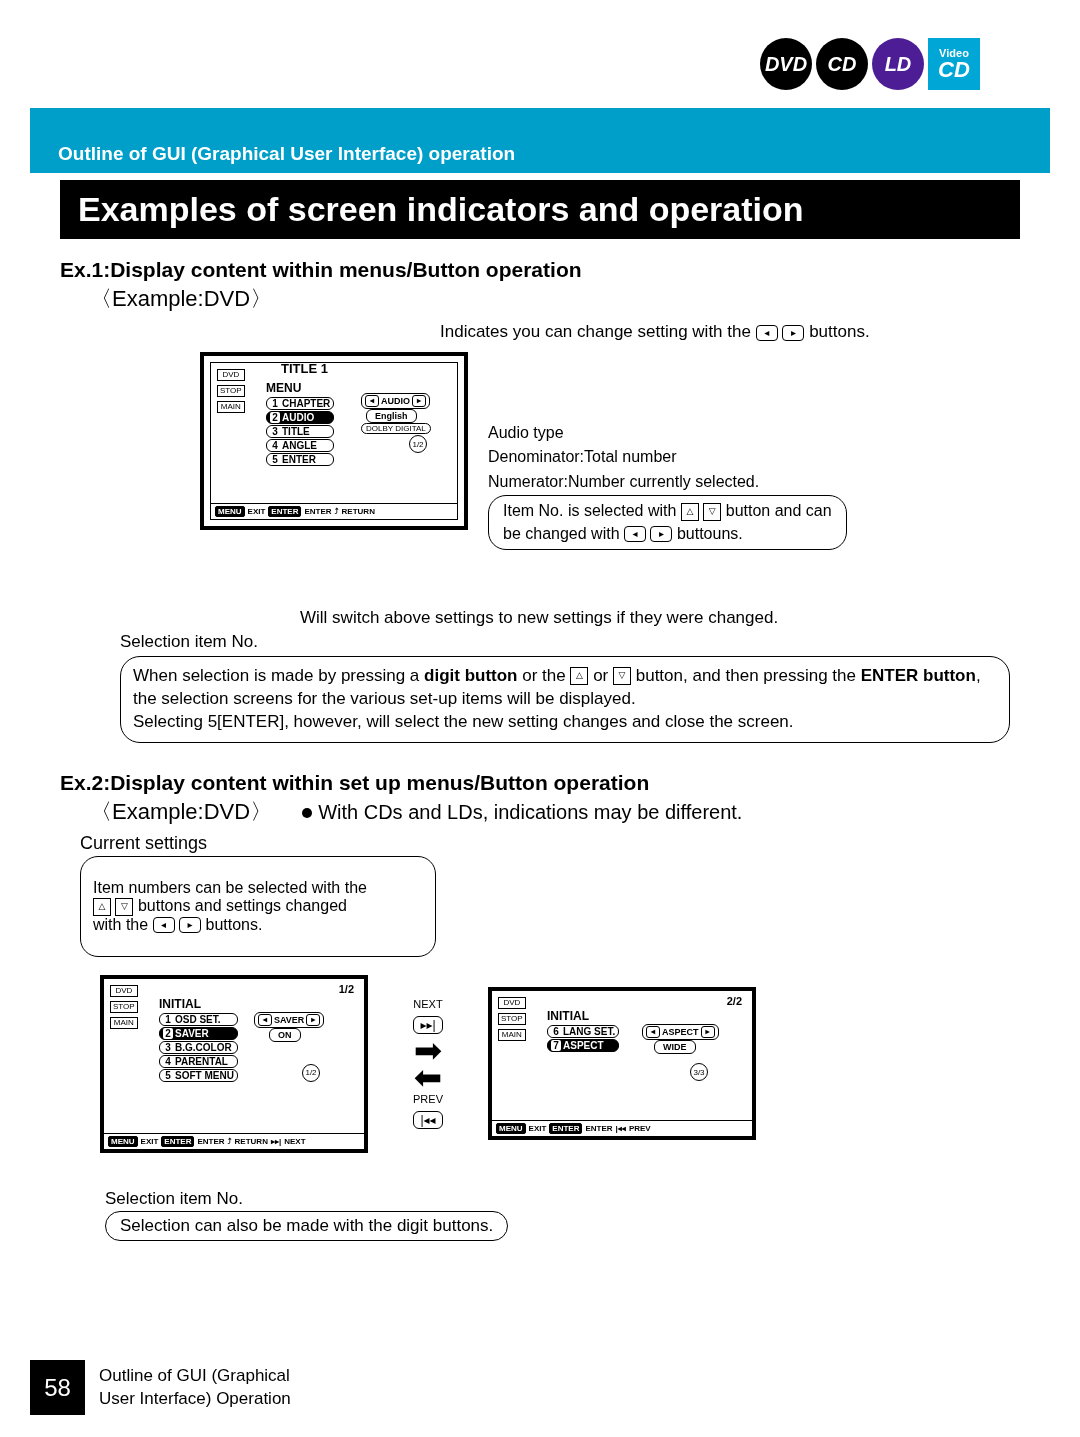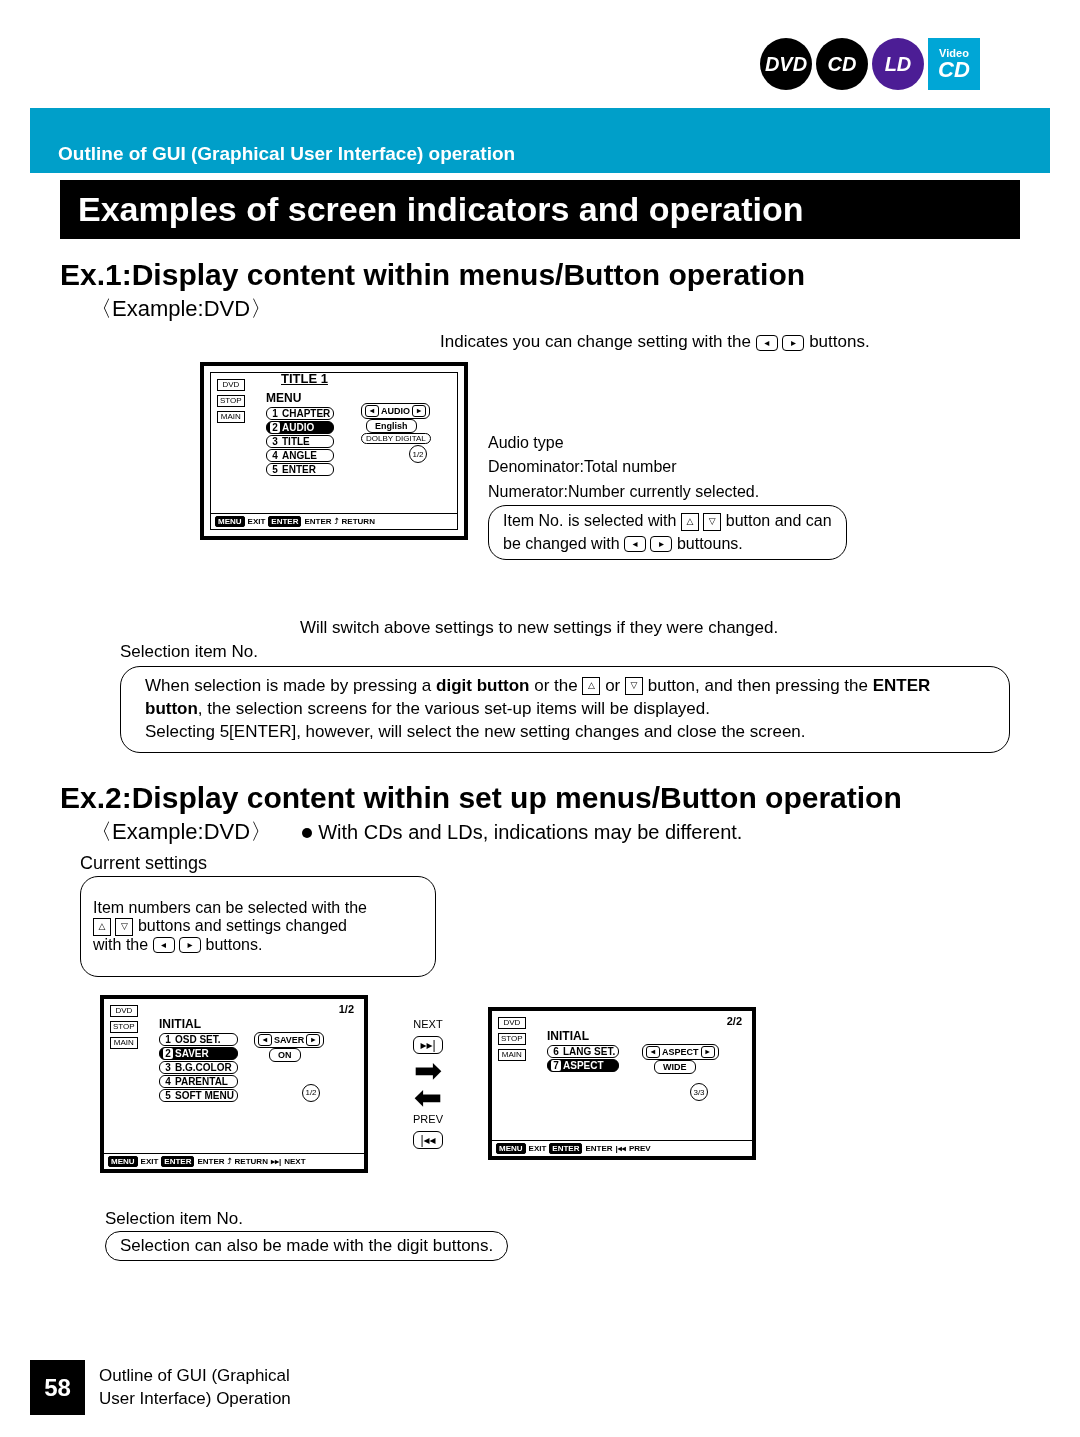--- a/index.html
+++ b/index.html
@@ -6,61 +6,61 @@
 .page{width:1080px;min-height:1437px;margin:8px auto;position:relative;overflow:hidden}
 .disc-logos{position:absolute;right:100px;top:30px;display:flex;gap:4px;align-items:center}
 .disc{width:52px;height:52px;border-radius:50%;background:#000;display:flex;align-items:center;justify-content:center;color:#fff;font-weight:bold;font-size:20px;font-style:italic}
 .disc.ld{background:#4c1d95}
 .vcd{width:52px;height:52px;background:#00a6d6;display:flex;flex-direction:column;align-items:center;justify-content:center;color:#fff;font-size:11px;font-weight:bold;line-height:1}
 .vcd .cd{font-size:22px;font-style:italic}
 .teal-bar{position:absolute;left:30px;right:30px;top:100px;height:65px;background:#009fc9;display:flex;align-items:flex-end;padding:16px 0 8px 28px;box-sizing:border-box}
 .teal-bar span{color:#fff;font-size:19px;font-weight:bold}
 .black-title{position:absolute;left:60px;right:60px;top:172px;background:#000;color:#fff;font-size:34px;font-weight:bold;padding:10px 18px}
 .content{position:absolute;left:60px;right:60px;top:240px}
-h2.ex{font-size:30px;font-weight:bold;margin:10px 0 2px}
+h2.ex{font-size:21px;font-weight:bold;margin:10px 0 2px}
 .sub{font-size:22px;margin:0 0 8px 30px}
 .note1{font-size:17px;margin-left:380px;margin-top:4px}
 .screen{background:#fff;border:4px solid #000;position:relative}
 .sc1-wrap{display:flex;align-items:flex-start;margin-top:10px}
 .sc1{width:260px;height:170px;margin-left:140px}
 .sc1 .inner{position:absolute;inset:6px;border:1px solid #000}
-.title-bar{position:absolute;left:70px;top:-2px;font-size:13px;font-weight:bold;text-decoration:underline}
+.title-bar{position:absolute;left:70px;top:-2px;font-size:13px;font-weight:bold;}
 .side-icons{position:absolute;left:6px;top:6px;display:flex;flex-direction:column;gap:4px;font-size:8px;text-align:center}
 .side-icons div{border:1px solid #000;padding:1px 2px;line-height:1}
 .menu-col{position:absolute;left:55px;top:18px}
 .menu-col .hdr{font-size:12px;font-weight:bold;margin-bottom:2px}
 .menu-item{border:1px solid #000;border-radius:6px;padding:0 3px;font-size:10px;font-weight:bold;margin-bottom:1px;display:flex;align-items:center;white-space:nowrap}
 .menu-item.hl{background:#000;color:#fff}
 .menu-item .num{display:inline-block;width:10px;background:#fff;color:#000;text-align:center;margin-right:2px;border-radius:2px}
 .right-box{position:absolute;left:150px;top:30px;border:1px solid #000;border-radius:6px;padding:1px 3px;font-size:9px;font-weight:bold;display:flex;align-items:center;gap:2px}
 .arrow-btn{display:inline-block;width:12px;height:10px;border:1px solid #000;border-radius:3px;font-size:8px;text-align:center;line-height:10px}
 .val-box{position:absolute;left:155px;top:46px;border:1px solid #000;border-radius:6px;font-size:9px;font-weight:bold;padding:1px 8px}
 .dolby{position:absolute;left:150px;top:60px;border:1px solid #000;border-radius:8px;font-size:8px;font-weight:normal;padding:0 4px}
 .frac{position:absolute;left:198px;top:72px;font-size:8px;border:1px solid #000;border-radius:50%;width:16px;height:16px;display:flex;align-items:center;justify-content:center}
 .footer-bar{position:absolute;left:0;right:0;bottom:0;border-top:1px solid #000;font-size:8px;font-weight:bold;padding:2px 4px;display:flex;align-items:center;gap:3px}
 .footer-bar .tag{border:1px solid #000;padding:0 2px;background:#000;color:#fff;border-radius:2px}
 .callouts{margin-left:20px;font-size:16px;line-height:1.4}
 .callouts .row{margin-bottom:2px}
 .box-note{border:1px solid #000;border-radius:18px;padding:4px 14px;font-size:16px;display:inline-block}
 .note-switch{font-size:17px;margin:58px 0 4px 240px}
 .sel-label{font-size:17px;margin-left:60px}
-.big-box{border:1px solid #000;border-radius:20px;padding:8px 24px;font-size:17px;line-height:1.35;margin:4px 10px 0 60px}
+.big-box{border:1px solid #000;border-radius:20px;padding:8px 12px;font-size:17px;line-height:1.35;margin:4px 10px 0 60px}
 .ex2{margin-top:28px}
 .dot{display:inline-block;width:10px;height:10px;background:#000;border-radius:50%;vertical-align:middle;margin-right:6px}
 .cs-label{font-size:18px;margin-top:6px;margin-left:20px}
 .cs-box{border:1px solid #000;border-radius:18px;padding:22px 12px;font-size:16px;margin:2px 0 0 20px;width:330px}
 .screens-row{display:flex;align-items:center;margin-top:18px;gap:0}
 .sc2{width:260px;height:170px;margin-left:40px;flex-shrink:0}
 .sc3{width:260px;height:145px;margin-left:0;flex-shrink:0}
 .mid-arrows{width:120px;display:flex;flex-direction:column;align-items:center;gap:6px;font-size:11px;flex-shrink:0}
 .mid-arrows .btn{border:1px solid #000;border-radius:6px;padding:1px 6px;font-size:12px}
 .mid-arrows .big-arrow{font-size:34px;line-height:0.6}
 .page-ind{position:absolute;right:10px;top:4px;font-size:11px;font-weight:bold}
 .footer{position:absolute;left:30px;bottom:30px;display:flex;align-items:center;gap:14px}
-.pg{background:#000;color:#fff;width:55px;height:55px;display:flex;align-items:center;justify-content:center;font-size:24px;font-weight:bold}
+.pg{background:#000;color:#fff;width:55px;height:55px;display:flex;align-items:center;justify-content:center;font-size:24px;font-weight:normal}
 .footer-text{font-size:17px;line-height:1.3}
 .inline-icon{display:inline-block;border:1px solid #000;border-radius:4px;width:20px;height:14px;font-size:10px;text-align:center;line-height:14px;vertical-align:middle}
 .tri-icon{display:inline-block;width:16px;height:16px;border:1px solid #000;font-size:9px;text-align:center;line-height:14px;vertical-align:middle}
 .sel-label2{font-size:17px;margin-left:45px;margin-top:36px}
 .digit-box{border:1px solid #000;border-radius:16px;padding:4px 14px;font-size:17px;display:inline-block;margin-left:45px;margin-top:2px}
 </style>
 </head>
 <body>
 
 <div class="page">

